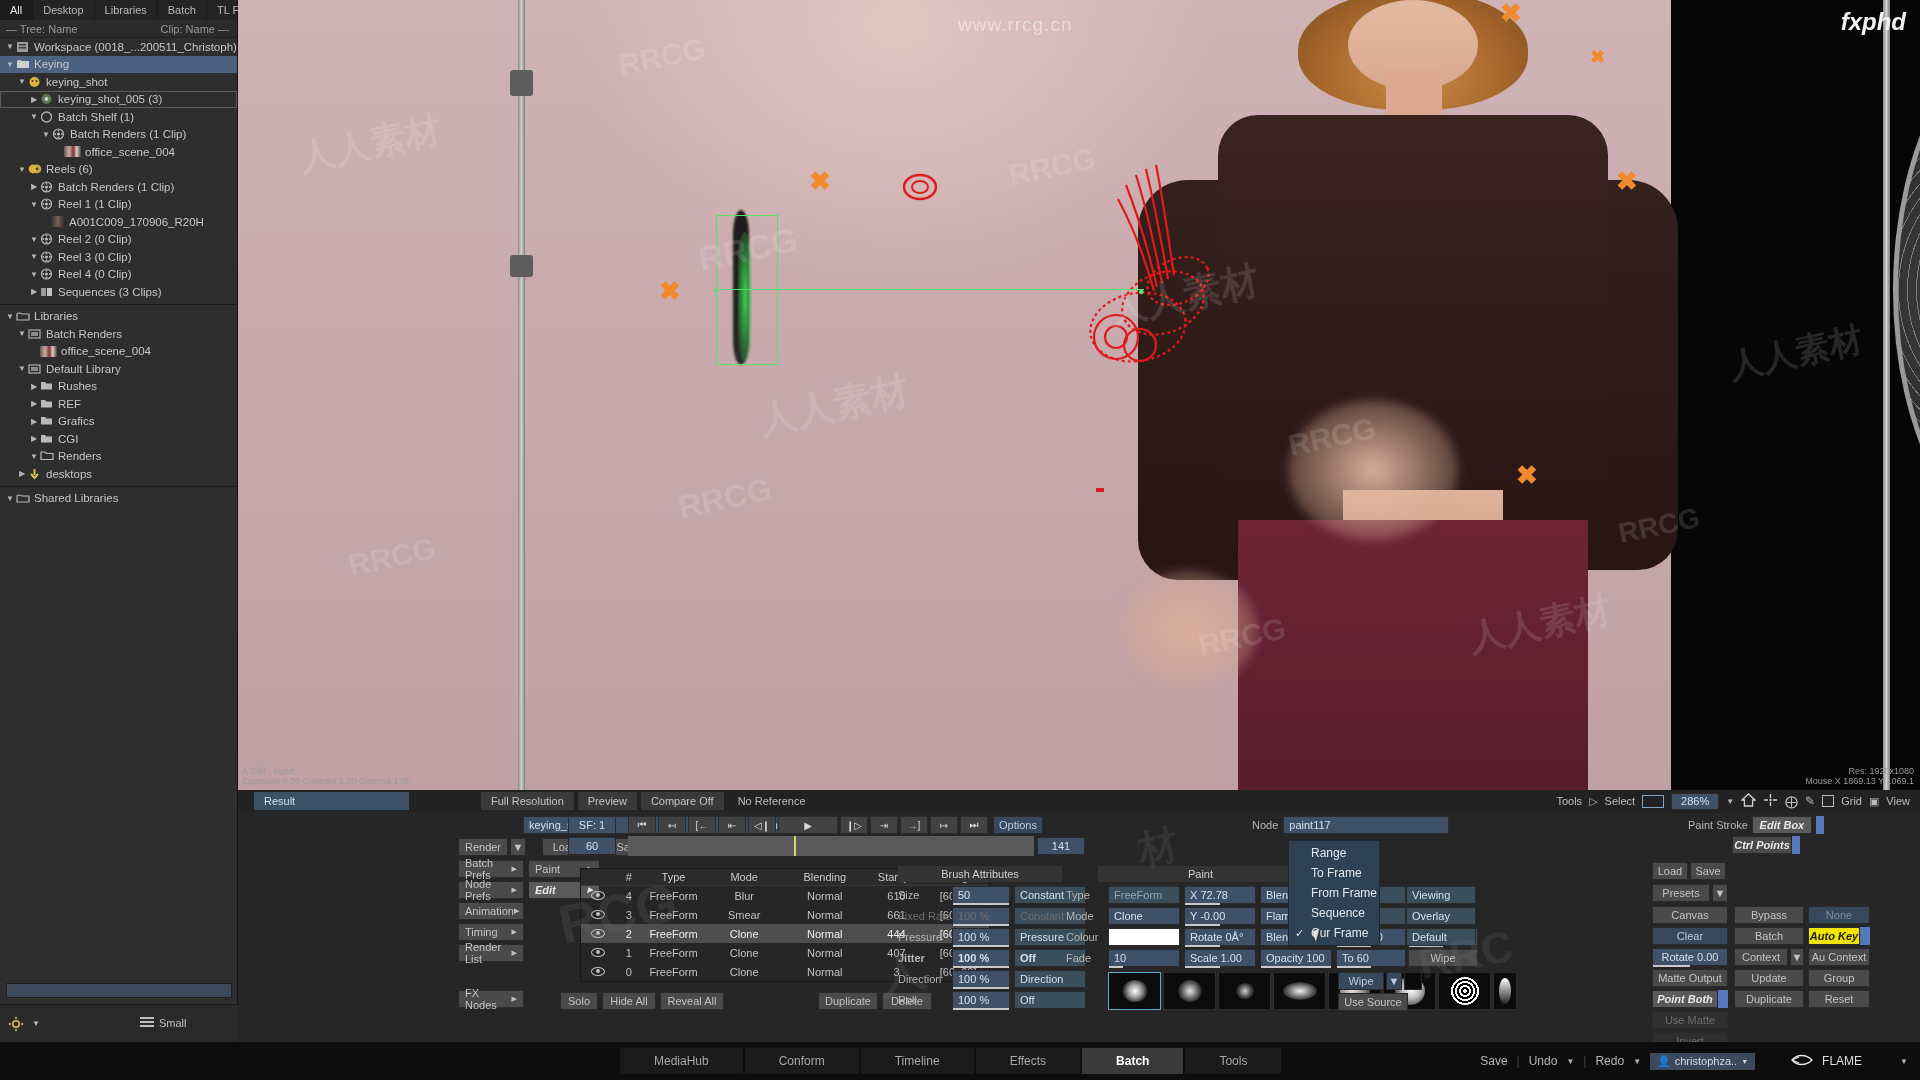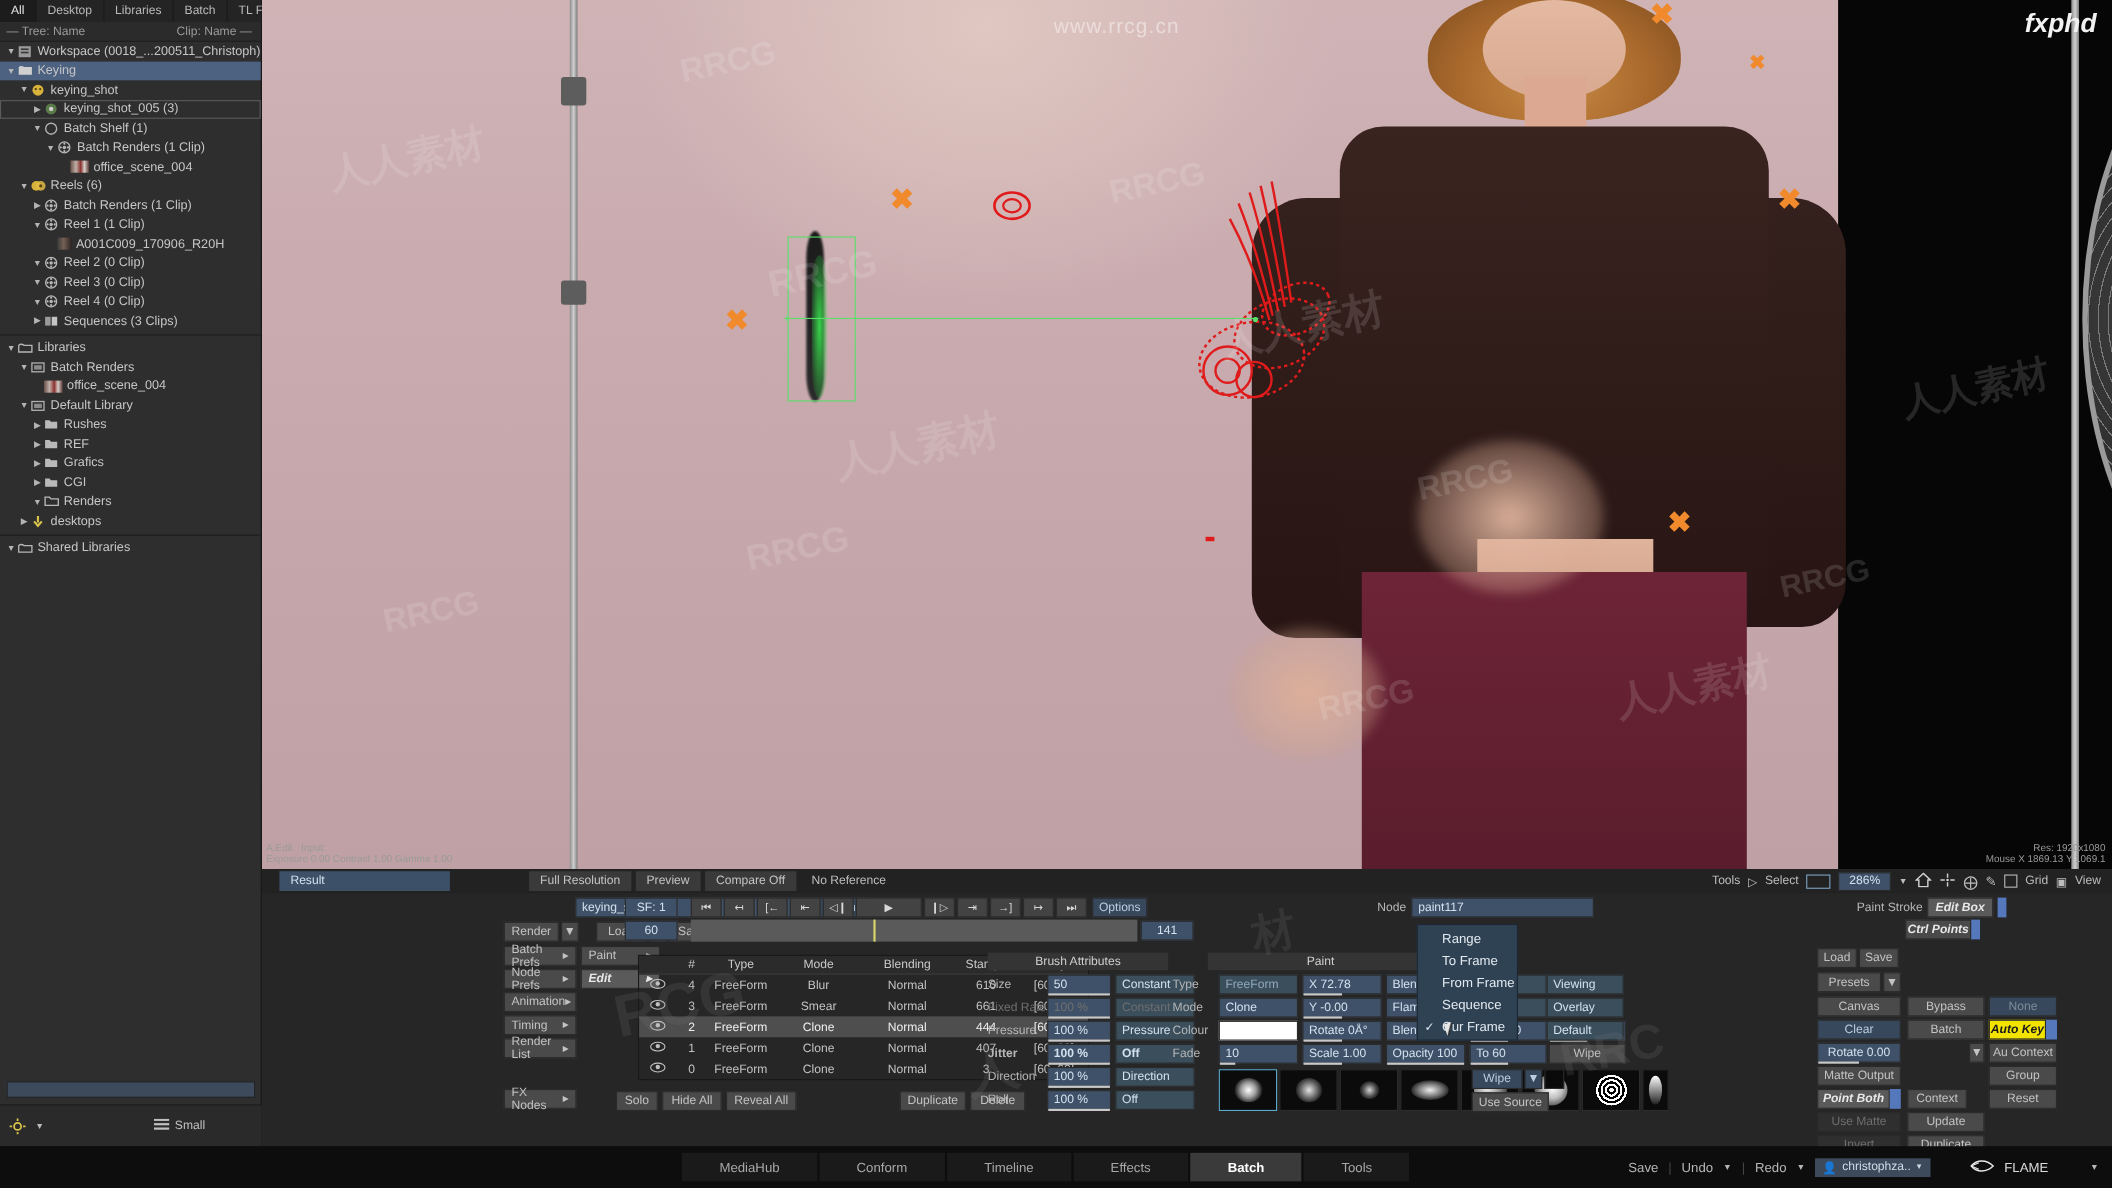--- a/index.html
+++ b/index.html
@@ -894,21 +894,21 @@
         <div style="width:10px;height:18px;background:#5577bb;"></div>
       </div>
       <div class="btn dark" style="width:76px;color:#6e6e6e;">Use Matte</div>
       <div class="btn dark" style="width:76px;color:#6e6e6e;">Invert</div>
     </div>
 
     <div style="position:absolute;left:1496px;top:116px;display:flex;flex-direction:column;gap:3px;">
       <div class="btn lite" style="width:70px;">Bypass</div>
       <div class="btn lite" style="width:70px;">Batch</div>
       <div style="display:flex;gap:2px;">
-        <div class="btn lite" style="width:54px;margin-top:42px;">Context</div>
+        <div class="btn lite" style="width:54px;">Context</div>
         <div class="btn lite" style="width:14px;">▼</div>
       </div>
       <div class="btn lite" style="width:70px;">Update</div>
       <div class="btn lite" style="width:70px;">Duplicate</div>
     </div>
 
     <div style="position:absolute;left:1570px;top:116px;display:flex;flex-direction:column;gap:3px;">
       <div class="btn dkblue" style="width:62px;color:#7e8d9a;">None</div>
       <div style="display:flex;">
         <div class="btn yellow" style="width:52px;">Auto Key</div>

